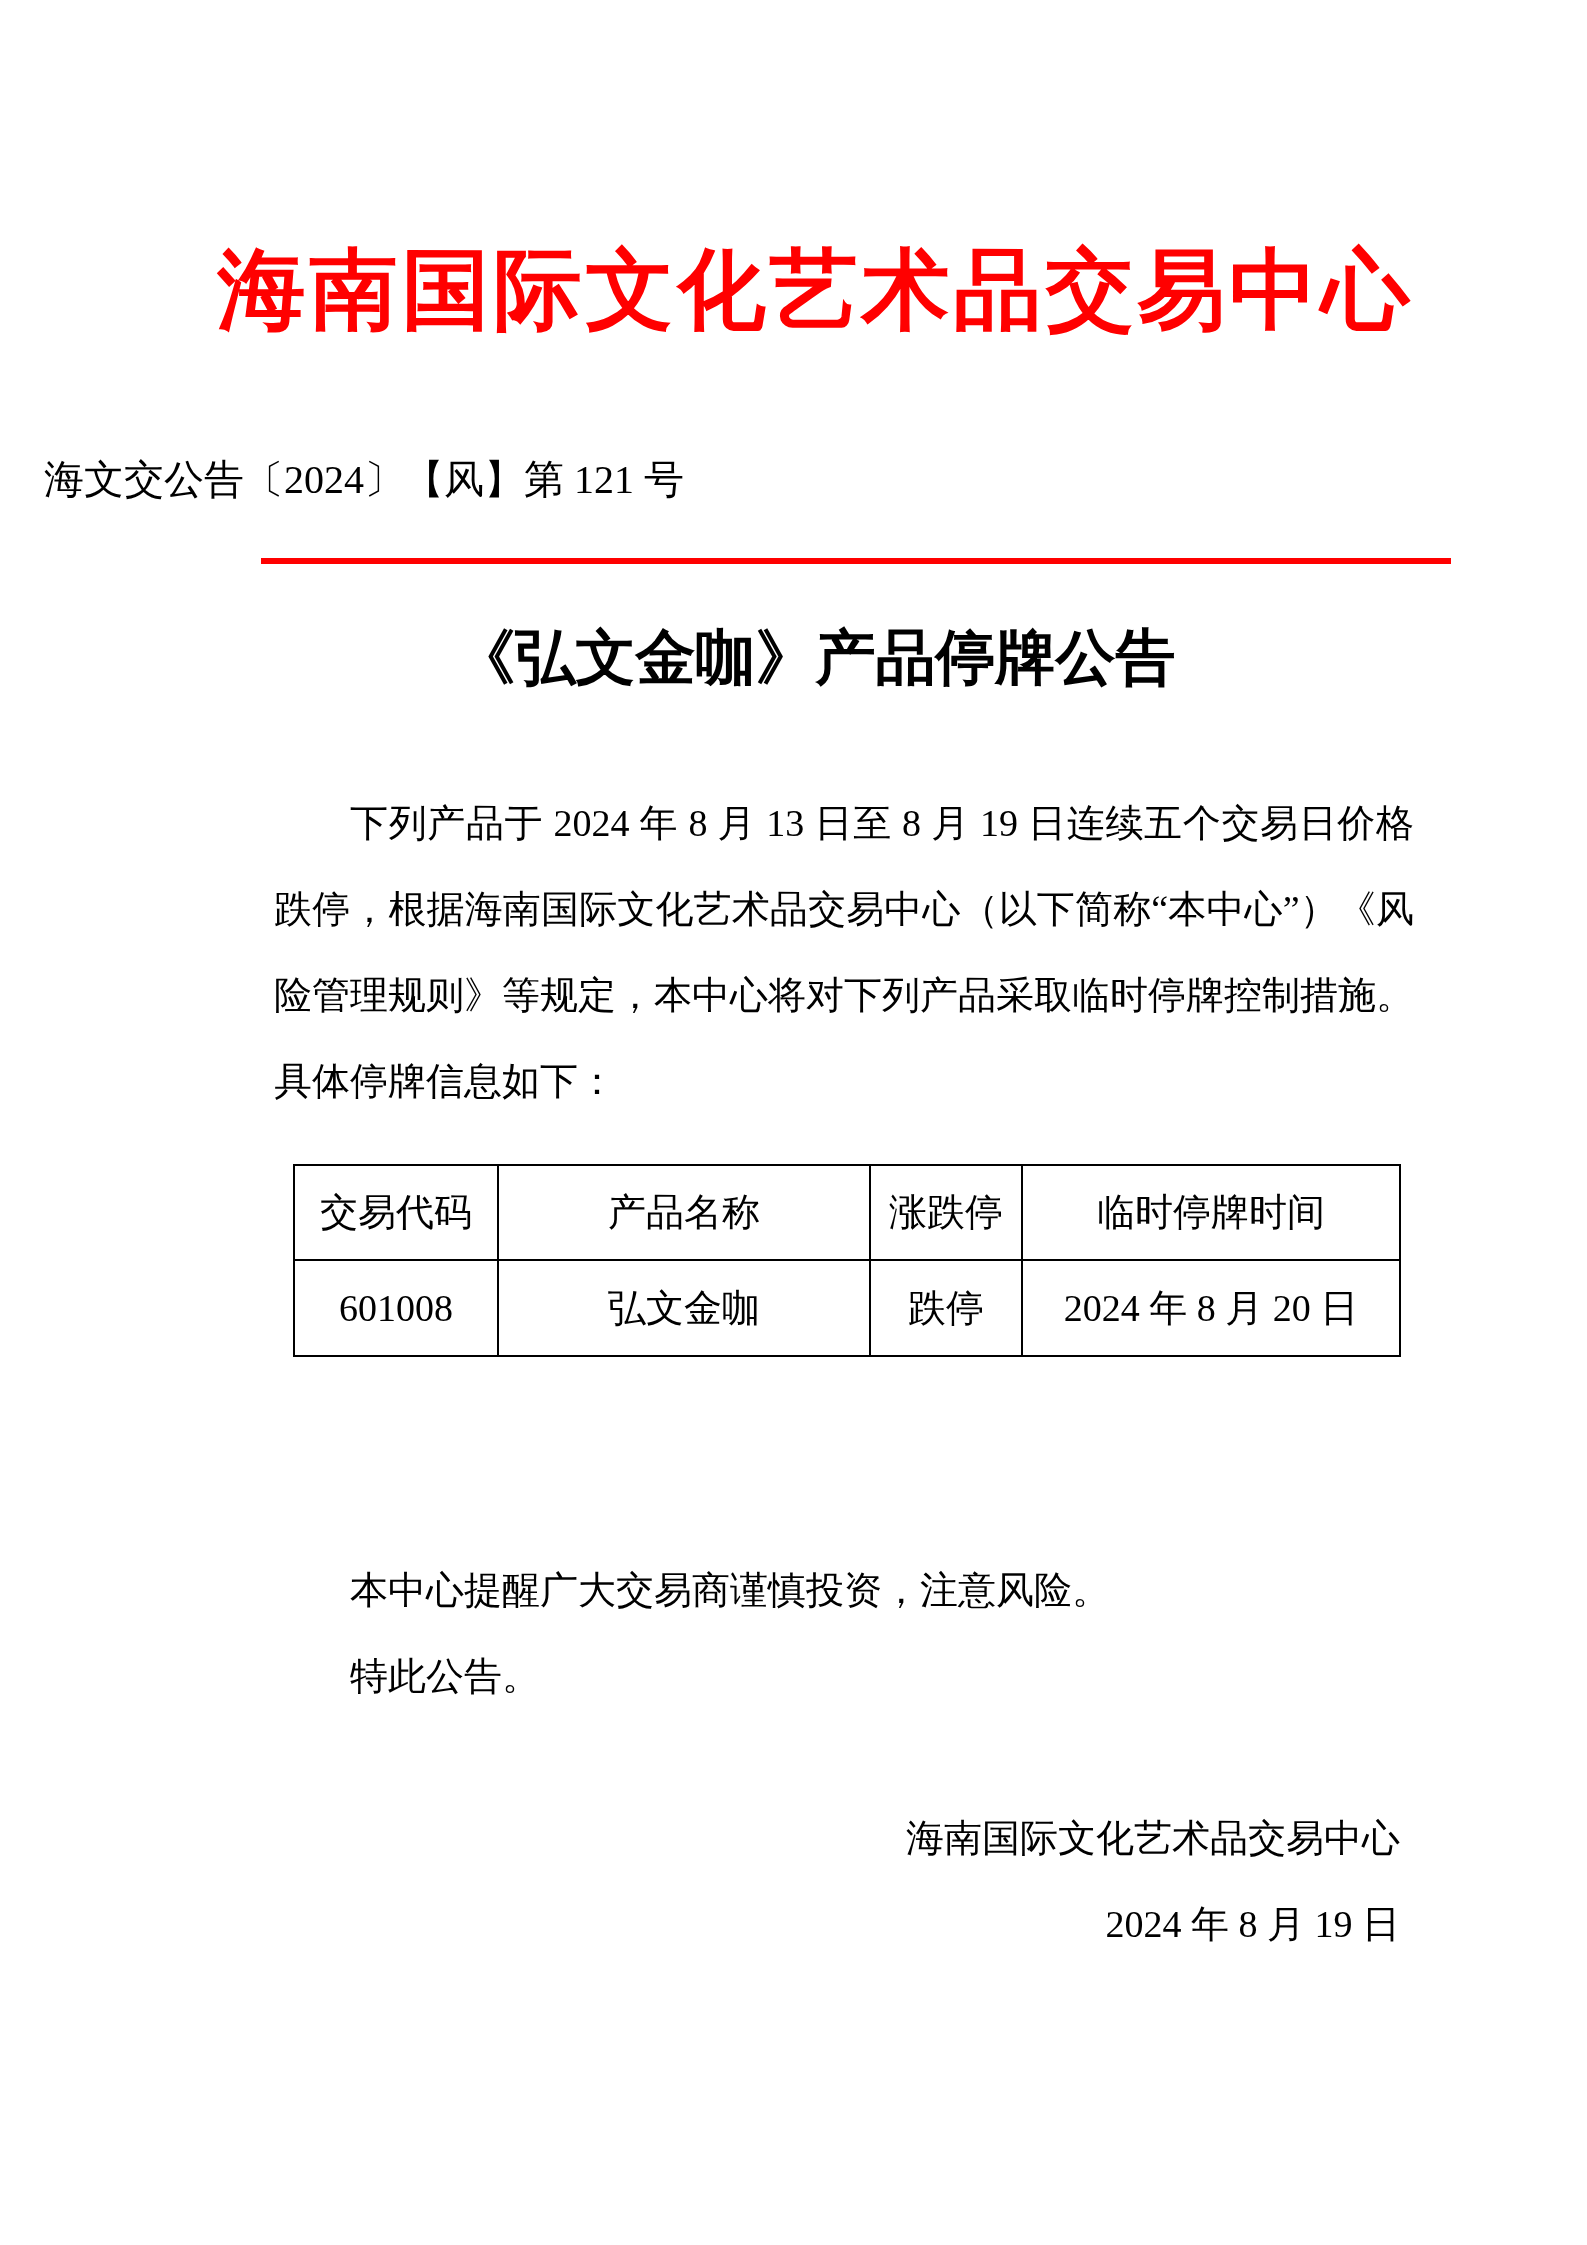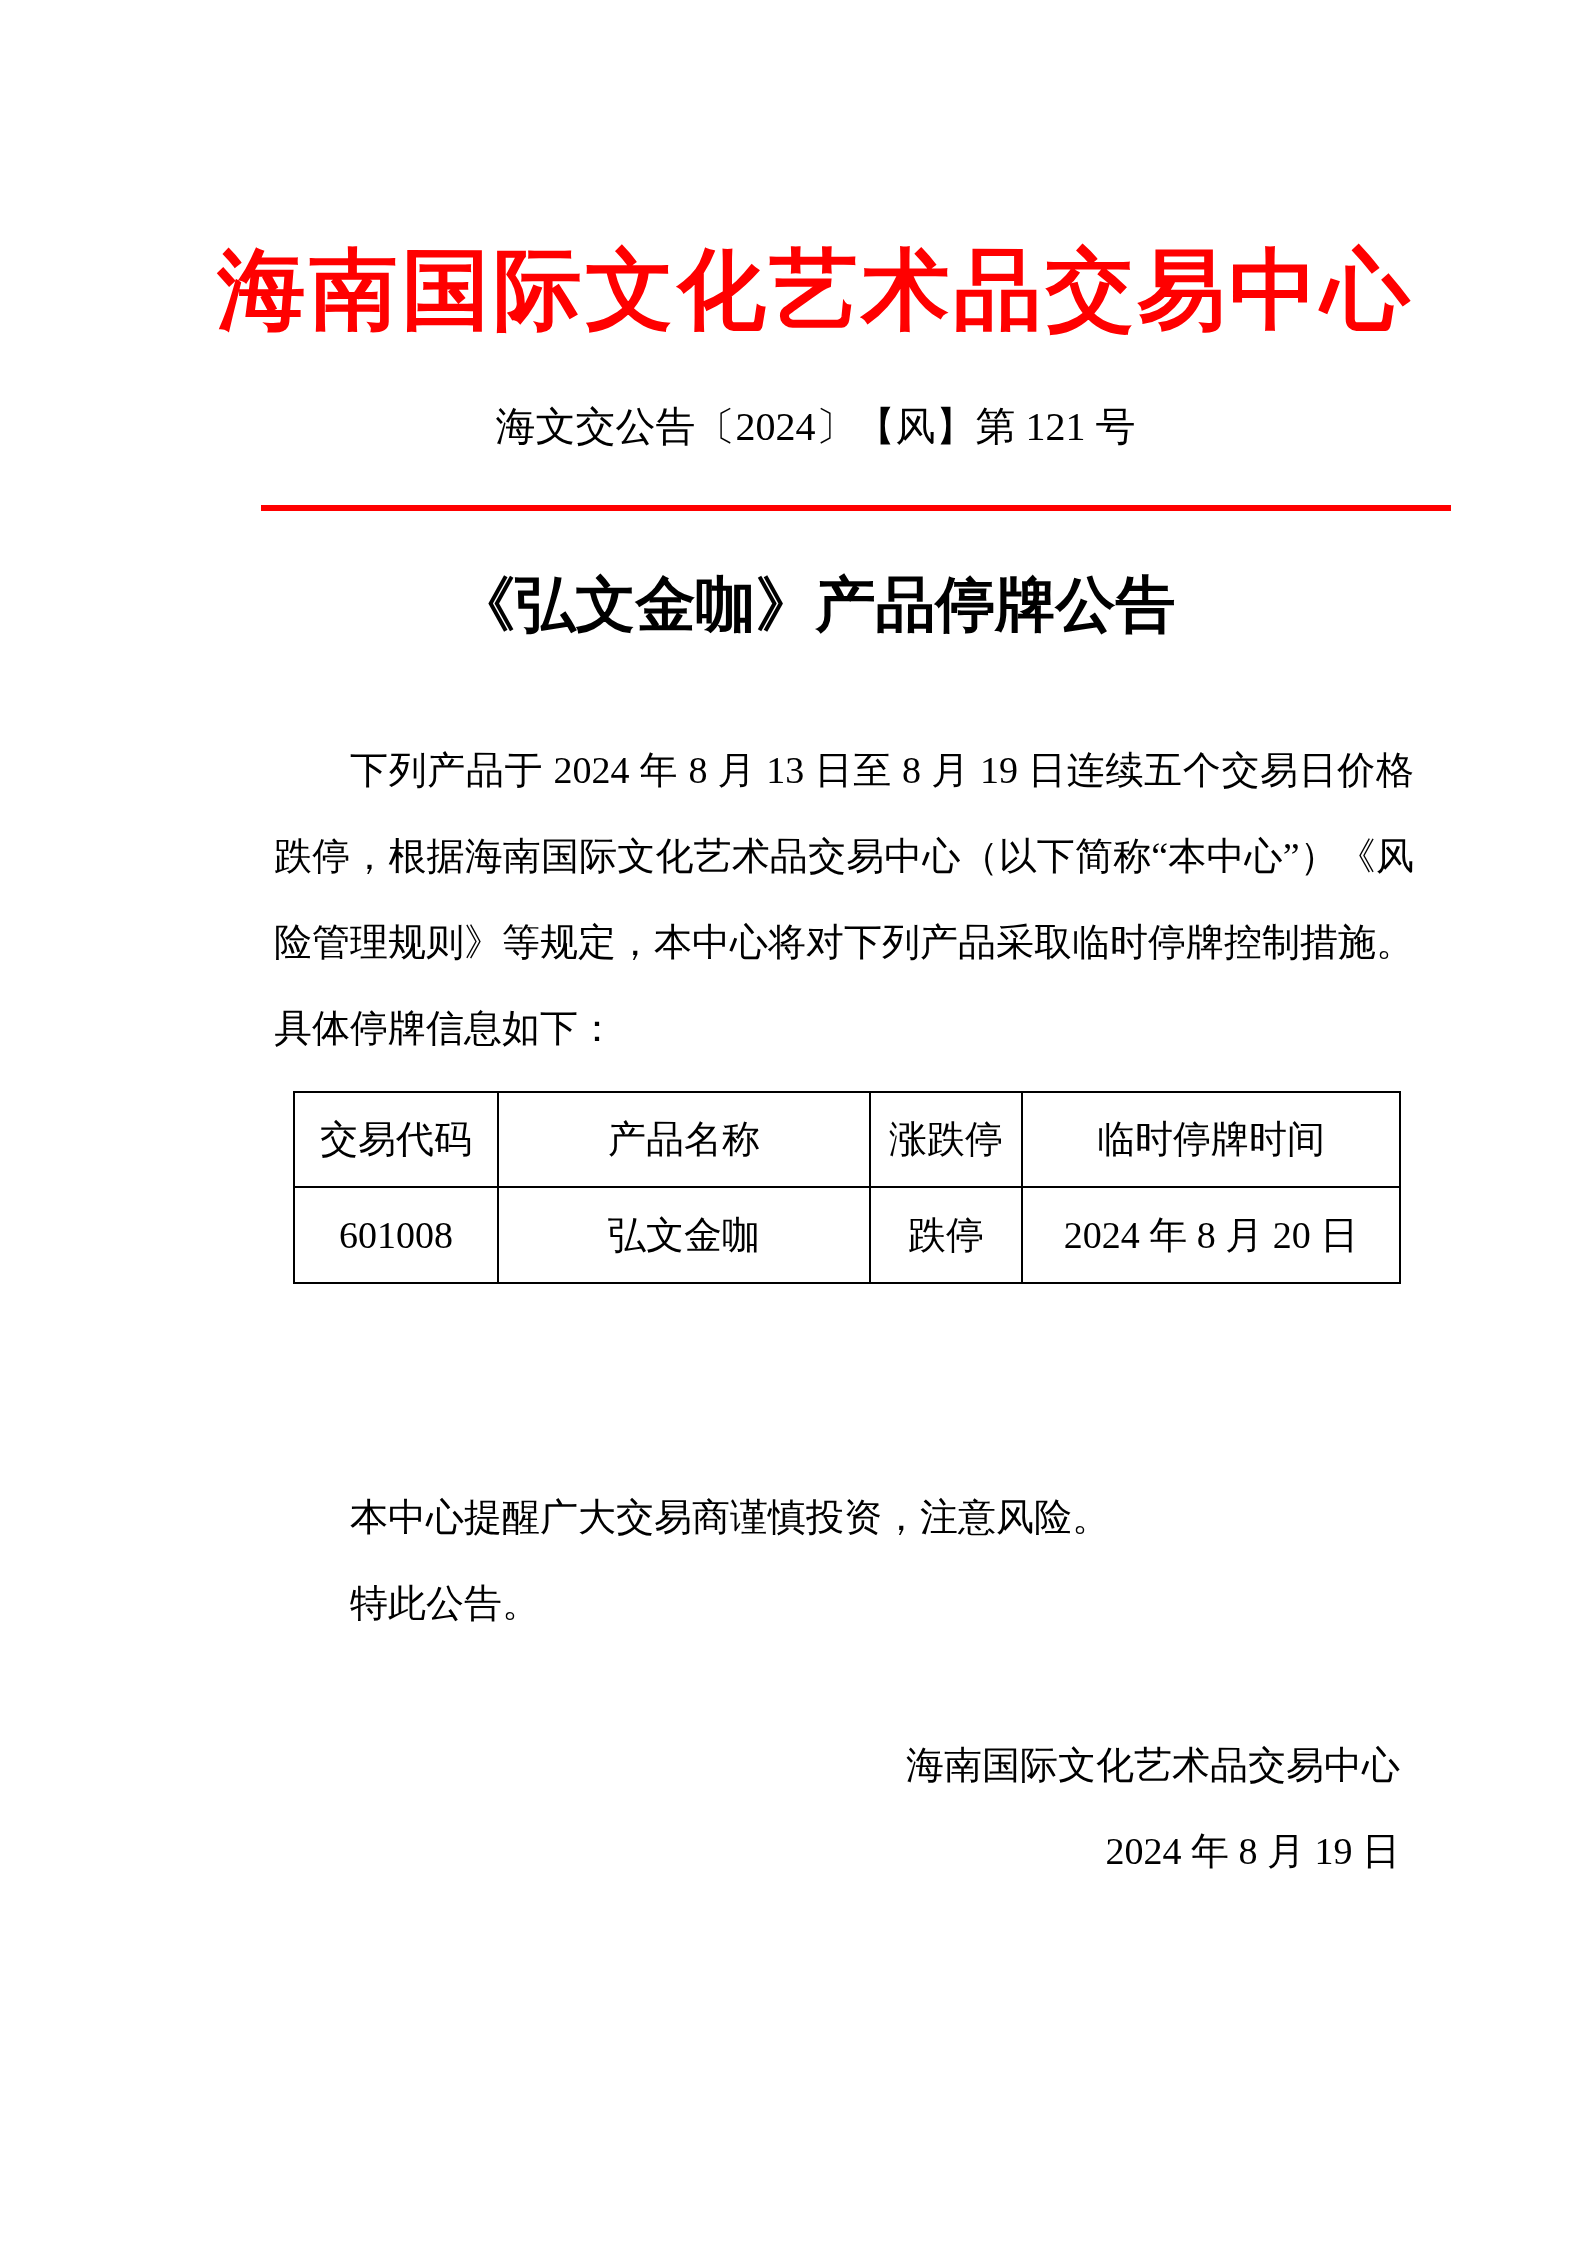--- a/index.html
+++ b/index.html
@@ -18,22 +18,21 @@
     padding-top: 243px;
     text-align: center;
     color: #FF0000;
     font-size: 88px;
     line-height: 96px;
     font-weight: bold;
     letter-spacing: 4px;
     white-space: nowrap;
   }
   .doc-number {
-    margin-top: 65px;
-    text-align: center;
+    margin-top: 118px;
     font-size: 40px;
     line-height: 46px;
   }
   .red-divider {
     margin-top: 55px;
     margin-left: 217px;
     width: 1190px;
     height: 6px;
     background: #FF0000;
   }
@@ -54,21 +53,21 @@
     line-height: 86px;
     text-align: justify;
     text-align-last: justify;
   }
   .body-line.indent { text-indent: 2em; }
   .body-line.no-justify {
     text-align: center;
     text-align-last: left;
   }
   .suspension-table {
-    margin-top: 20px;
+    margin-top: 40px;
     margin-left: 249px;
     width: 1106px;
     border-collapse: collapse;
     table-layout: fixed;
     font-size: 38px;
     border-radius: 21px;
   }
   .suspension-table th, .suspension-table td {
     border: 2px solid #000000;
     text-align: center;

